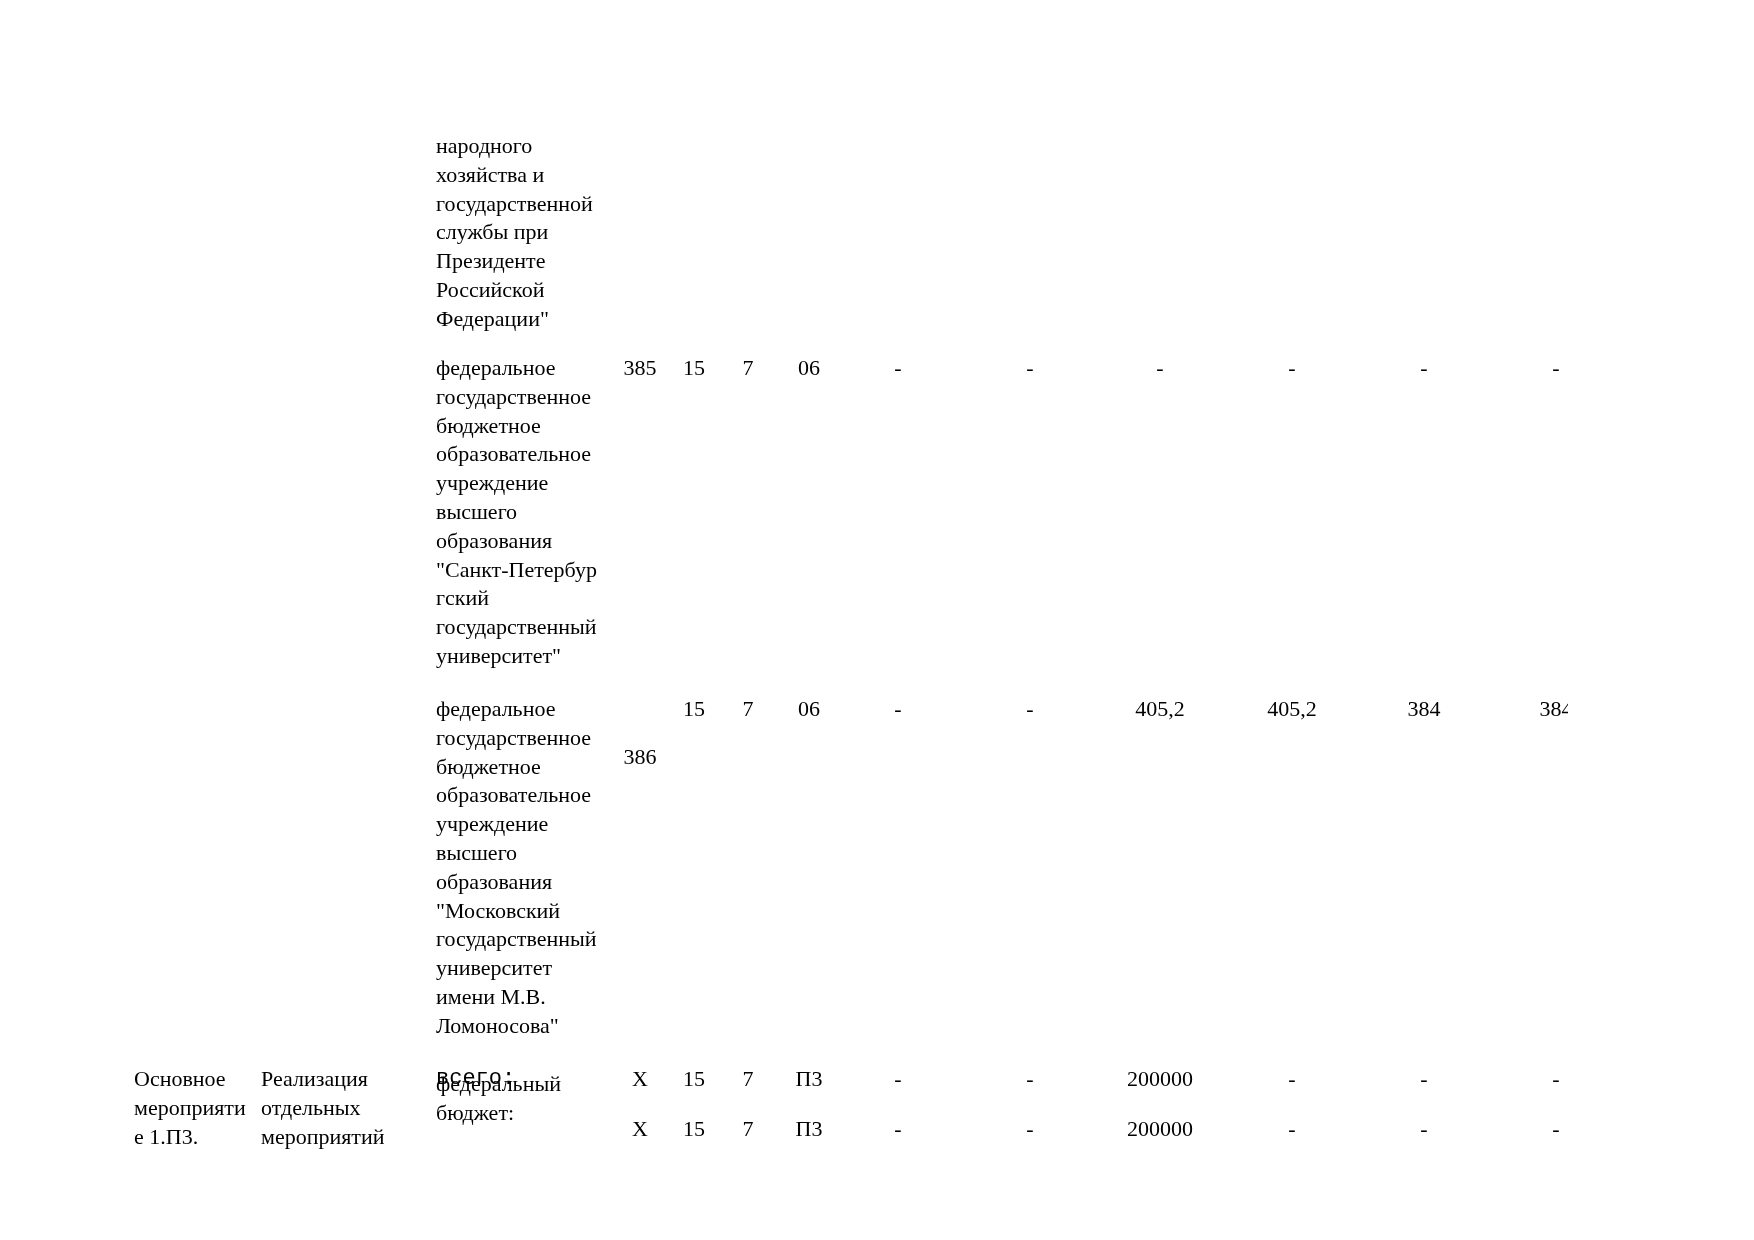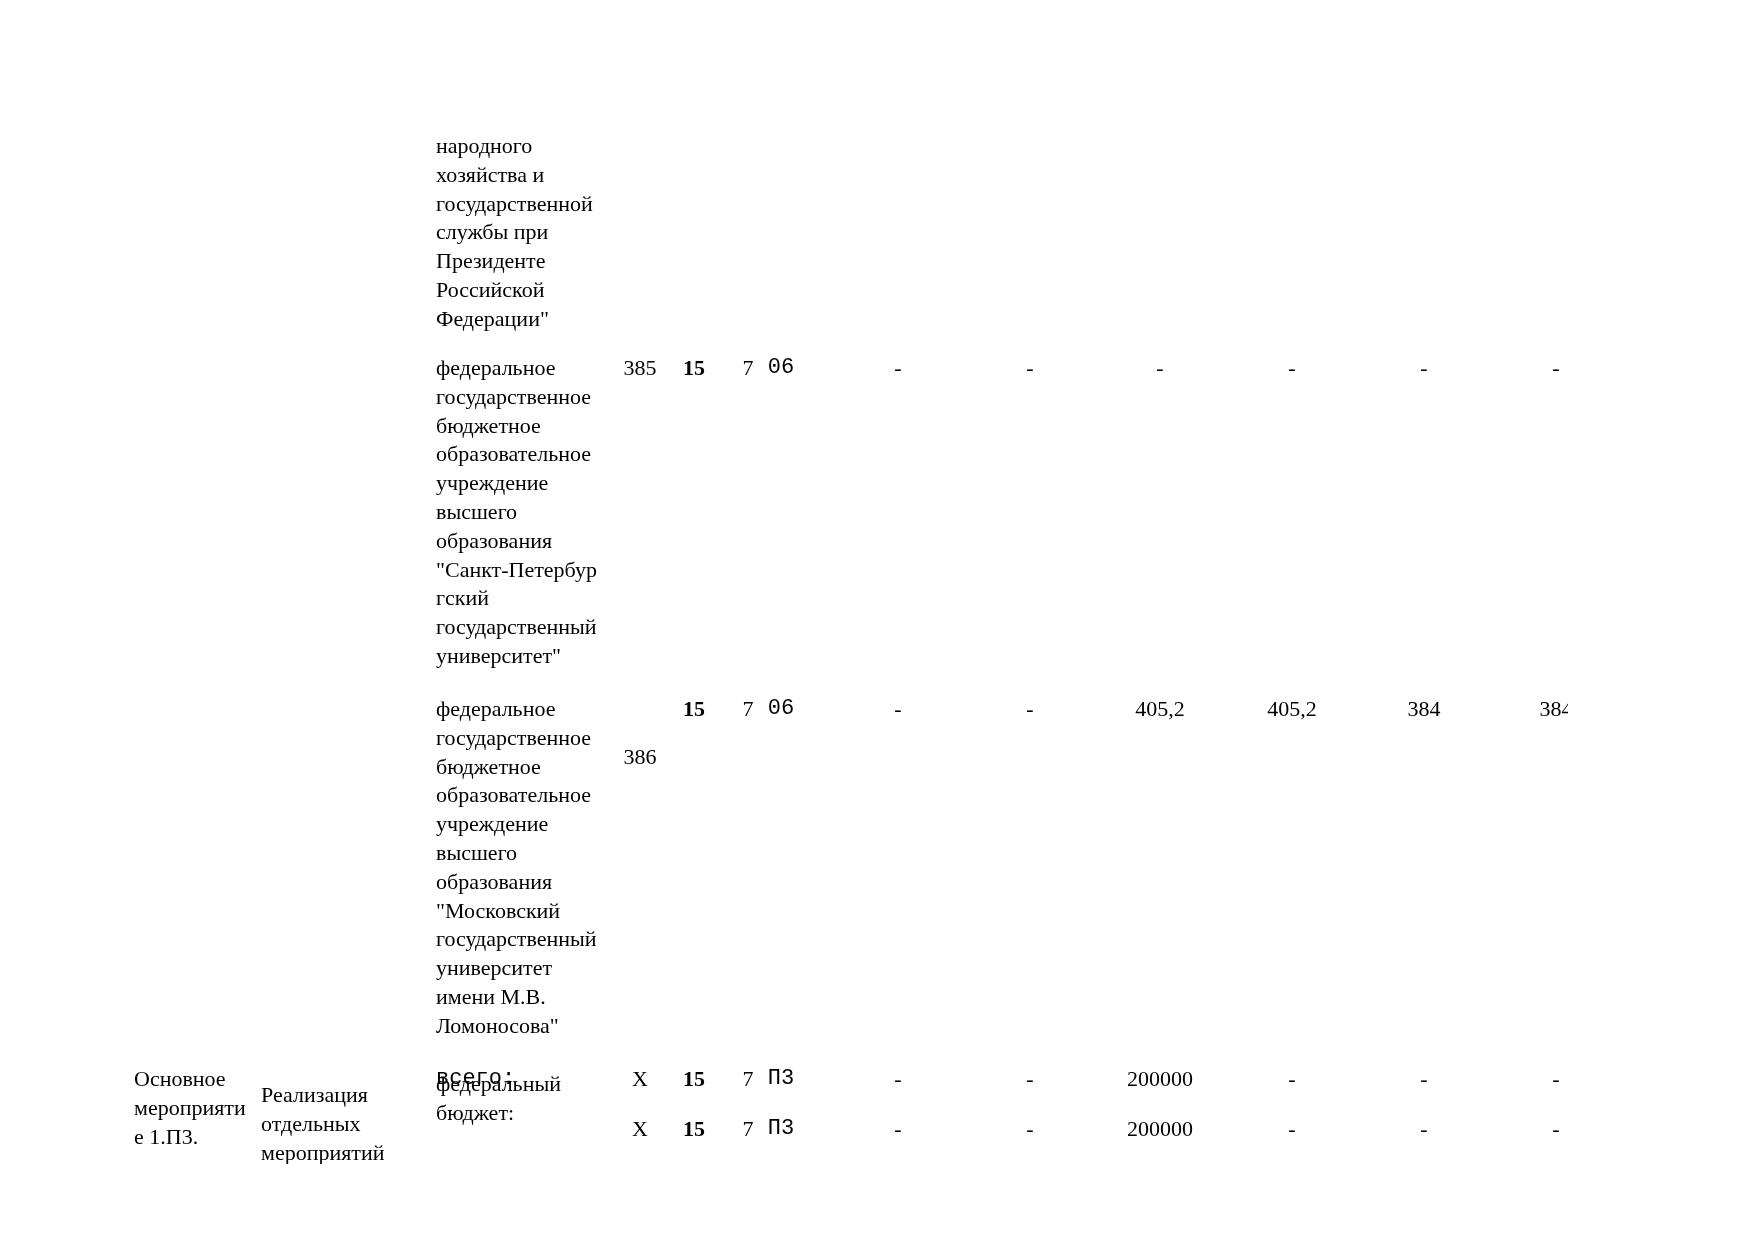--- a/index.html
+++ b/index.html
@@ -6,23 +6,23 @@
   body {
     width: 1754px; height: 1240px; position: relative; overflow: hidden;
     font-family: "Liberation Serif", "DejaVu Serif", serif;
     color: #000; font-size: 22px; line-height: 28.8px;
   }
   .page { position: absolute; left: 0; top: 0; width: 1568px; height: 1164px; overflow: hidden; }
   .cell { position: absolute; white-space: pre-line; }
   .org { left: 436px; width: 180px; }
   .num { text-align: center; white-space: nowrap; }
   .c-code { left: 612px; width: 56px; font-family: Liberation Serif, serif; }
-  .c-gr  { left: 672px; width: 44px; font-weight: bold; }
+  .c-gr  { left: 672px; width: 44px; }
   .c-rz  { left: 730px; width: 36px; }
-  .c-pr  { left: 756px; width: 50px; font-family: Liberation Mono, monospace; }
+  .c-pr  { left: 784px; width: 50px; }
   .c-v1  { left: 848px; width: 100px; }
   .c-v2  { left: 980px; width: 100px; }
   .c-v3  { left: 1100px; width: 120px; }
   .c-v4  { left: 1232px; width: 120px; }
   .c-v5  { left: 1364px; width: 120px; }
   .c-v6  { left: 1496px; width: 120px; }
   .c-status { left: 134px; width: 125px; }
   .c-name { left: 261px; width: 165px; }
 </style>
 </head>
@@ -84,21 +84,21 @@
     <div class="cell num c-v3" style="top:695px;">405,2</div>
     <div class="cell num c-v4" style="top:695px;">405,2</div>
     <div class="cell num c-v5" style="top:695px;">384</div>
     <div class="cell num c-v6" style="top:695px;">384</div>
   </div>
 
   <div>
     <div class="cell c-status" style="top:1065px;">Основное
 мероприяти
 е 1.П3.</div>
-    <div class="cell c-name" style="top:1065px;margin-top:16px;">Реализация
+    <div class="cell c-name" style="top:1065px;">Реализация
 отдельных
 мероприятий</div>
 
     <div>
       <div class="cell org" style="top:1065px;font-family:Liberation Mono, monospace;">всего:</div>
       <div class="cell num c-code" style="top:1065px;">Х</div>
       <div class="cell num c-gr" style="top:1065px;">15</div>
       <div class="cell num c-rz" style="top:1065px;">7</div>
       <div class="cell num c-pr" style="top:1065px;">П3</div>
       <div class="cell num c-v1" style="top:1065px;">-</div>

